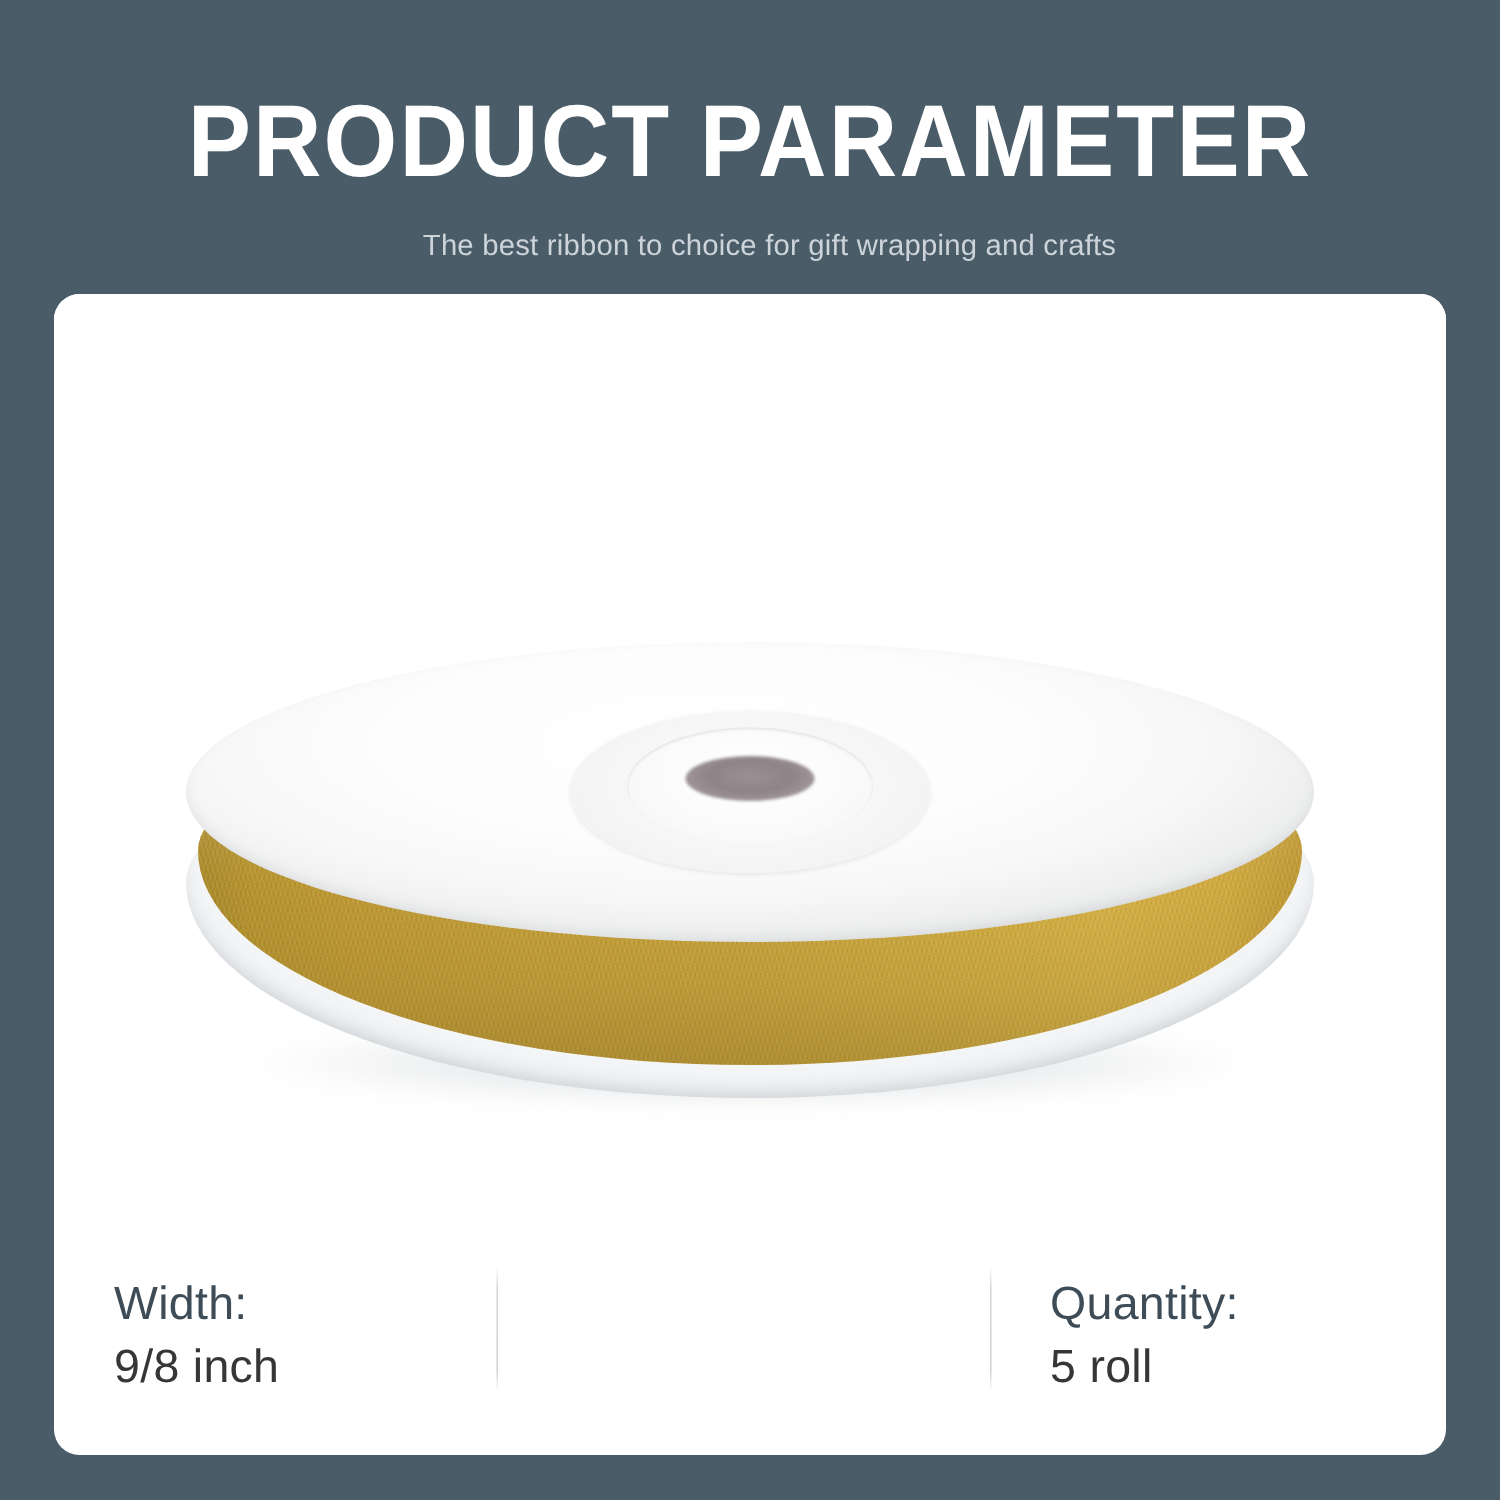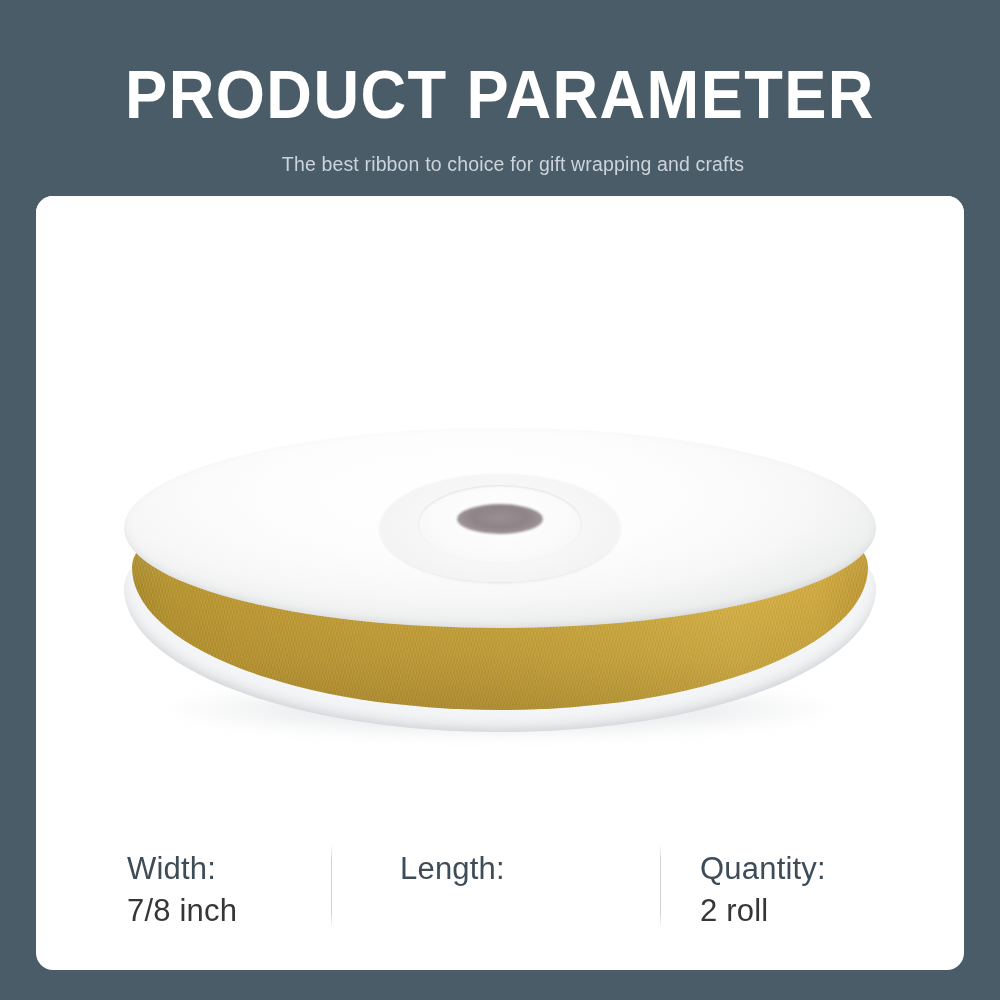--- a/index.html
+++ b/index.html
@@ -237,21 +237,21 @@
     width: 928px;
     height: 154px;
     display: flex;
     align-items: flex-start;
   }
   .spec {
     position: relative;
     box-sizing: border-box;
     padding-top: 32px;
   }
-  .spec-1 { width: 296px; padding-left: 91px; }
+  .spec-1 { width: 296px; padding-left: 40px; }
   .spec-2 { width: 328px; padding-left: 68px; }
   .spec-3 { width: 304px; padding-left: 40px; }
   .divider {
     position: absolute;
     top: 28px;
     width: 1px;
     height: 84px;
     background: linear-gradient(to bottom,
                 rgba(208,210,212,0) 0%,
                 #d2d4d6 18%,
@@ -301,31 +301,30 @@
           <div class="hub-mid"></div>
           <div class="hub-hole"></div>
         </div>
       </div>
     </div>
 
     <div class="specs">
 
       <div class="spec spec-1">
         <div class="spec-label">Width:</div>
-        <div class="spec-value">7/8 inch</div>
+        <div class="spec-value">9/8 inch</div>
       </div>
 
       <div class="divider div-1"></div>
 
       <div class="spec spec-2">
-        <div class="spec-label">Length:</div>
       </div>
 
       <div class="divider div-2"></div>
 
       <div class="spec spec-3">
         <div class="spec-label">Quantity:</div>
-        <div class="spec-value">2 roll</div>
+        <div class="spec-value">5 roll</div>
       </div>
 
     </div>
   </div>
 </div>
 
 </body></html>

